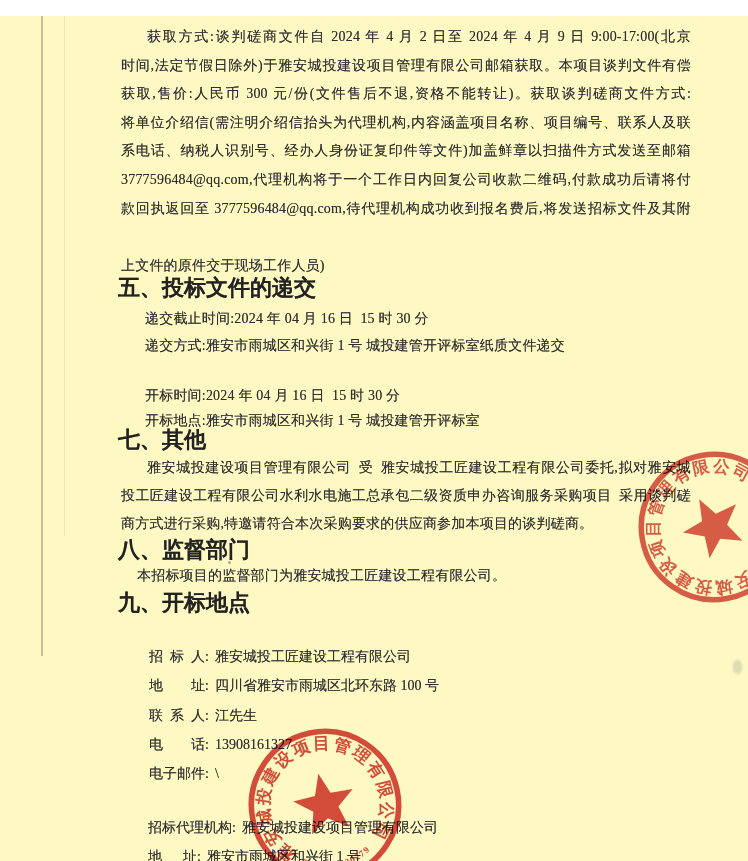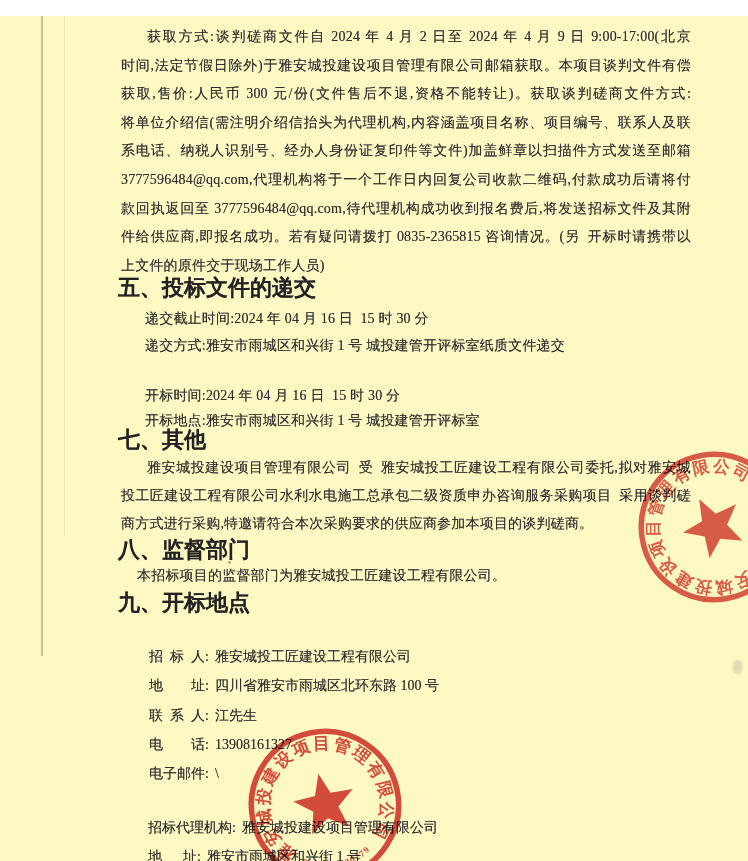--- a/index.html
+++ b/index.html
@@ -43,21 +43,20 @@
 
 <div class="page">
 
   <div class="tline just indent" style="top:7px">获取方式:谈判磋商文件自 2024 年 4 月 2 日至 2024 年 4 月 9 日 9:00-17:00(北京</div>
   <div class="tline just" style="top:36px">时间,法定节假日除外)于雅安城投建设项目管理有限公司邮箱获取。本项目谈判文件有偿</div>
   <div class="tline just" style="top:64px">获取,售价:人民币 300 元/份(文件售后不退,资格不能转让)。获取谈判磋商文件方式:</div>
   <div class="tline just" style="top:93px">将单位介绍信(需注明介绍信抬头为代理机构,内容涵盖项目名称、项目编号、联系人及联</div>
   <div class="tline just" style="top:121px">系电话、纳税人识别号、经办人身份证复印件等文件)加盖鲜章以扫描件方式发送至邮箱</div>
   <div class="tline just" style="top:150px">3777596484@qq.com,代理机构将于一个工作日内回复公司收款二维码,付款成功后请将付</div>
   <div class="tline just" style="top:179px">款回执返回至 3777596484@qq.com,待代理机构成功收到报名费后,将发送招标文件及其附</div>
-  <div class="tline just" style="top:207px">件给供应商,即报名成功。若有疑问请拨打 0835-2365815 咨询情况。(另 开标时请携带以</div>
   <div class="tline pre" style="top:236px">上文件的原件交于现场工作人员)</div>
 
   <div class="heading" style="top:258px">五、投标文件的递交</div>
   <div class="tline pre sub" style="top:289px">递交截止时间:2024 年 04 月 16 日  15 时 30 分</div>
   <div class="tline pre sub" style="top:316px">递交方式:雅安市雨城区和兴街 1 号 城投建管开评标室纸质文件递交</div>
 
   <div class="tline pre sub" style="top:366px">开标时间:2024 年 04 月 16 日  15 时 30 分</div>
   <div class="tline pre sub" style="top:391px">开标地点:雅安市雨城区和兴街 1 号 城投建管开评标室</div>
 
   <div class="heading" style="top:410px">七、其他</div>

